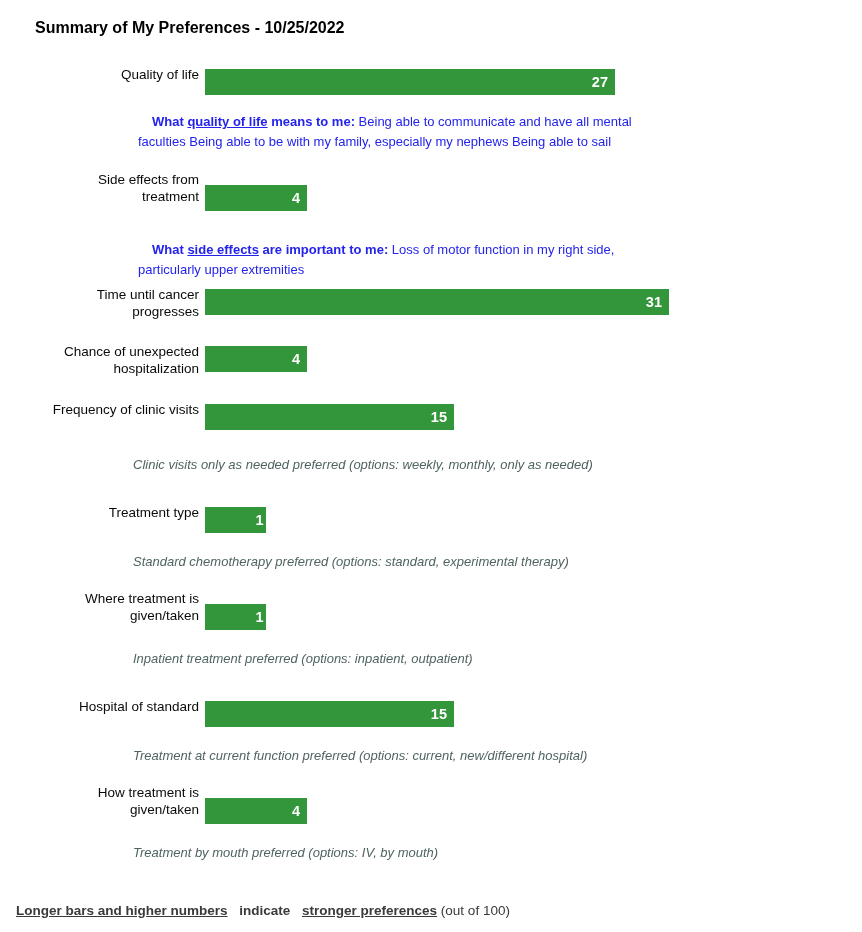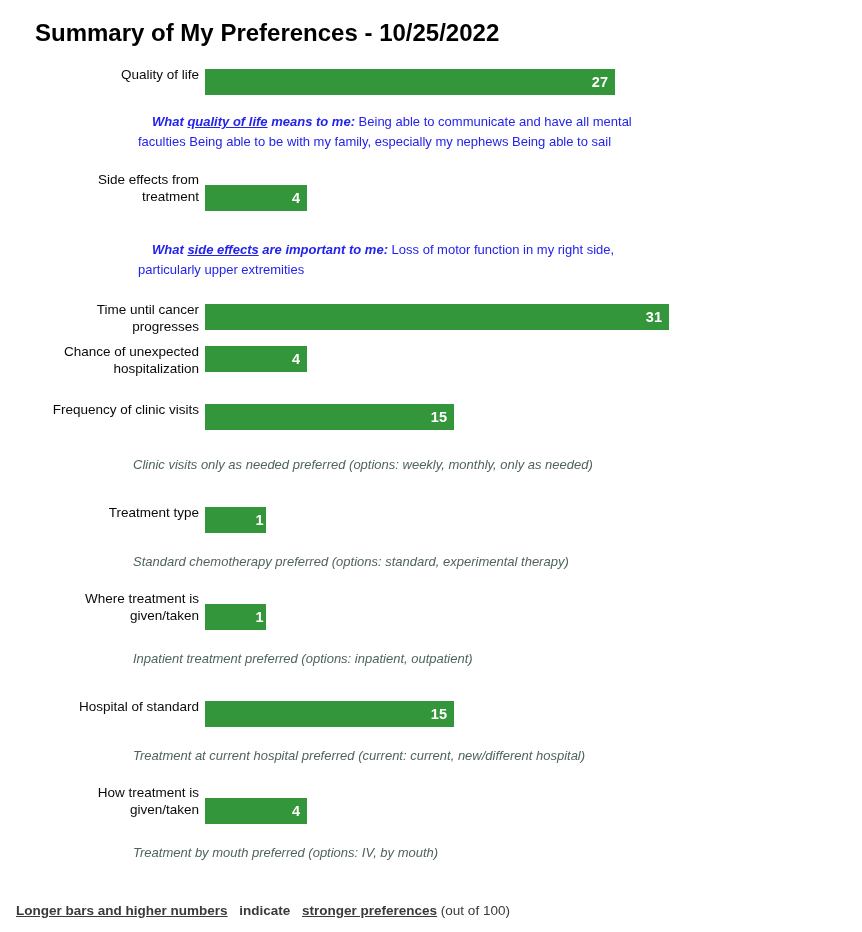--- a/index.html
+++ b/index.html
@@ -4,27 +4,27 @@
 <style>
   :root{
     --green:#34963B;
     --blue:#2323EC;
     --note-gray:#4F6361;
     --footer-gray:#3A3A3A;
   }
   html,body{margin:0;padding:0;background:#ffffff;}
   body{font-family:"Liberation Sans","DejaVu Sans",sans-serif;}
   .page{position:relative;width:862px;height:932px;background:#ffffff;overflow:hidden;}
-  .chart-title{position:absolute;left:35px;top:4px;font-size:24px;line-height:26px;font-weight:bold;color:#000000;}
+  .chart-title{position:absolute;left:35px;top:4px;font-size:16px;line-height:26px;font-weight:bold;color:#000000;}
   .row{position:absolute;left:0;width:862px;height:26px;}
   .bar-label{position:absolute;left:49px;width:150px;text-align:right;font-size:13.5px;line-height:17px;color:#0a0a0a;}
   .bar{position:absolute;left:205px;top:0;height:26px;background:var(--green);display:flex;align-items:center;justify-content:flex-end;padding-left:48px;}
   .bar-value{color:#ffffff;font-weight:bold;font-size:14.5px;margin-right:7px;}
   .blue-note{position:absolute;left:138px;width:515px;margin:0;text-indent:14px;font-size:13px;line-height:20px;color:var(--blue);}
-  .blue-note .bi{font-weight:bold;font-style:italic;}
+  .blue-note .bi{font-weight:bold;}
   .blue-note .u{text-decoration:underline;}
   .gray-note{position:absolute;left:133px;margin:0;font-size:13px;line-height:16px;font-style:italic;color:var(--note-gray);}
   .footer{position:absolute;left:8px;top:902px;margin:0;font-size:13.5px;line-height:17px;color:var(--footer-gray);}
   .footer .b{font-weight:bold;padding-left:8px;}
   .footer .u{text-decoration:underline;}
 </style>
 </head>
 <body>
 
 <div class="page">
@@ -44,21 +44,21 @@
   <div class="row" style="top:185px">
     <div class="bar-label" style="top:-14px">Side effects from treatment</div>
     <div class="bar" style="width: 54px;">
       <span class="bar-value">4</span>
     </div>
   </div>
   <p class="blue-note" style="top:240px">
     <span class="bi">What </span><span class="bi u">side effects</span><span class="bi"> are important to me:</span><span> Loss of motor function in my right side, particularly upper extremities</span>
   </p>
 
-  <div class="row" style="top:304px">
+  <div class="row" style="top:289px">
     <div class="bar-label" style="top:-3px">Time until cancer progresses</div>
     <div class="bar" style="width: 416px;">
       <span class="bar-value">31</span>
     </div>
   </div>
 
   <div class="row" style="top:346px">
     <div class="bar-label" style="top:-3px">Chance of unexpected hospitalization</div>
     <div class="bar" style="width: 54px;">
       <span class="bar-value">4</span>
@@ -88,21 +88,21 @@
     </div>
   </div>
   <p class="gray-note" style="top:651px">Inpatient treatment preferred (options: inpatient, outpatient)</p>
 
   <div class="row" style="top:701px">
     <div class="bar-label" style="top:-3px">Hospital of standard</div>
     <div class="bar" style="width: 201px;">
       <span class="bar-value">15</span>
     </div>
   </div>
-  <p class="gray-note" style="top:748px">Treatment at current hospital preferred (current: current, new/different hospital)</p>
+  <p class="gray-note" style="top:748px">Treatment at current function preferred (options: current, new/different hospital)</p>
 
   <div class="row" style="top:798px">
     <div class="bar-label" style="top:-14px">How treatment is given/taken</div>
     <div class="bar" style="width: 54px;">
       <span class="bar-value">4</span>
     </div>
   </div>
   <p class="gray-note" style="top:845px">Treatment by mouth preferred (options: IV, by mouth)</p>
 
   <p class="footer">

